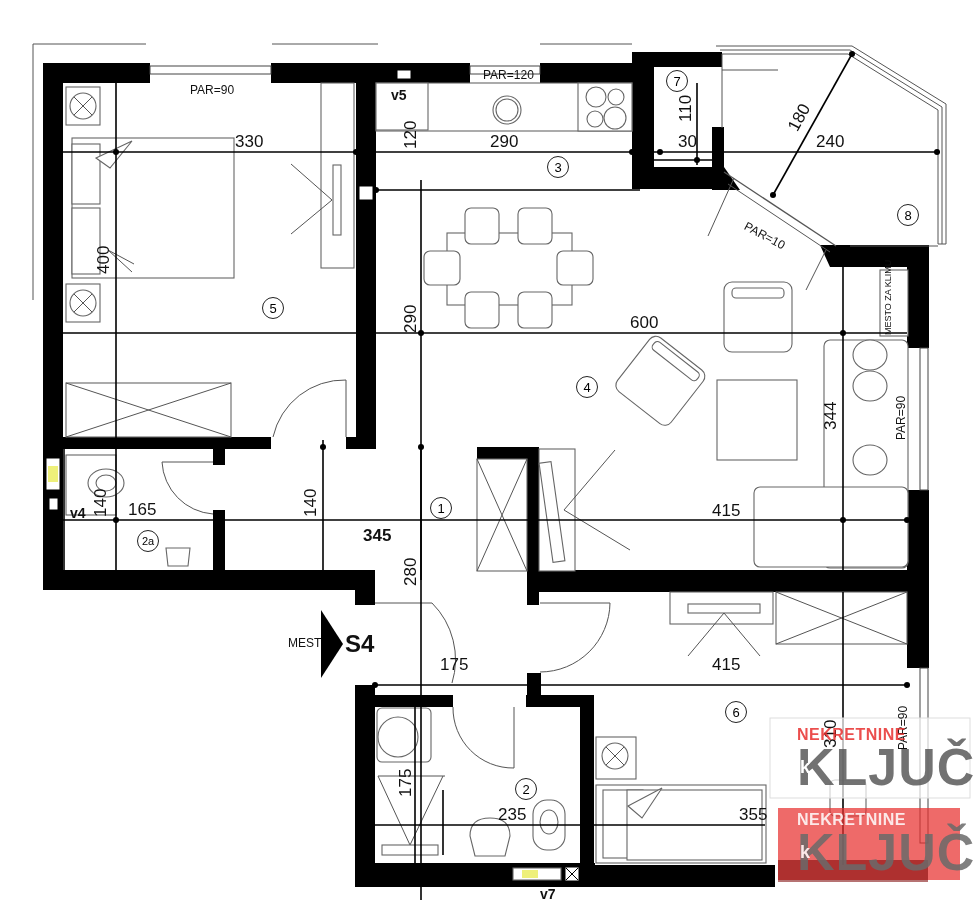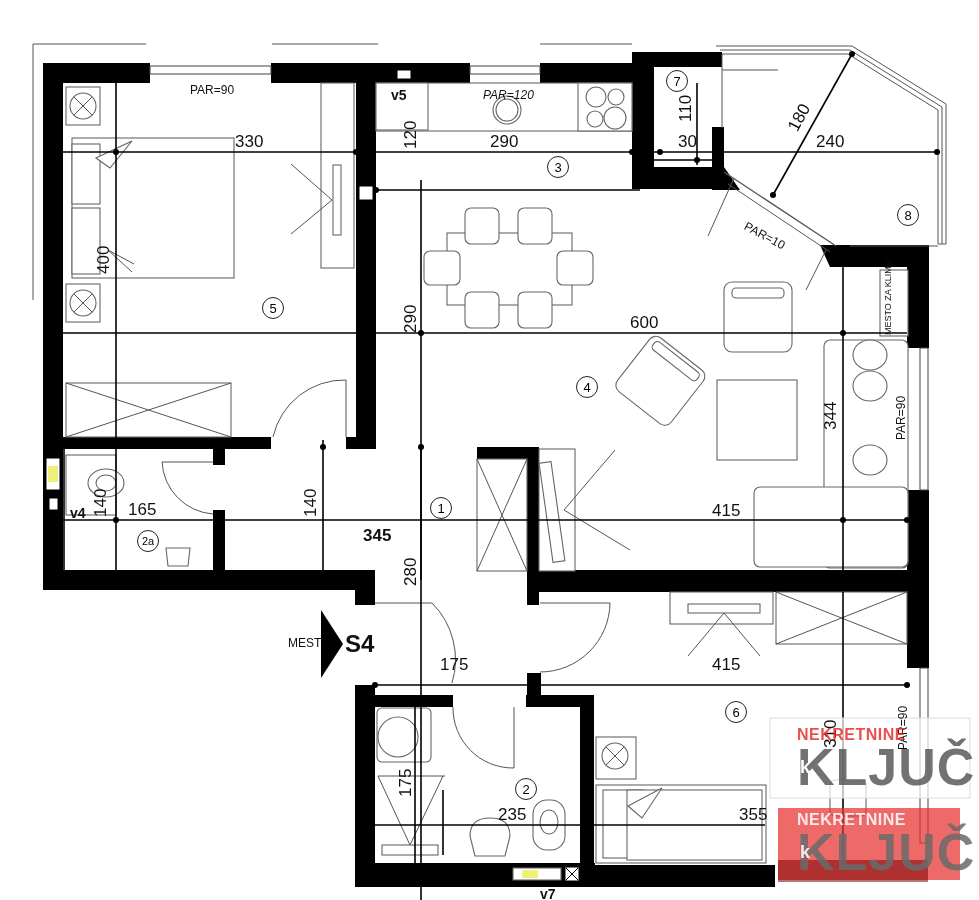--- a/index.html
+++ b/index.html
@@ -257,21 +257,21 @@
     <rect x="565" y="867" width="14" height="14" fill="#fff" stroke="#000"></rect>
     <path d="M566 868 L578 880 M578 868 L566 880" stroke="#000"></path>
   </g>
 
   <rect x="770" y="718" width="200" height="80" fill="#fff" fill-opacity="0.7" stroke="#ddd"></rect>
   <rect x="778" y="808" width="182" height="72" fill="#e8302f" fill-opacity="0.72"></rect>
   <rect x="778" y="860" width="150" height="22" fill="#7a0000" fill-opacity="0.55"></rect>
 </svg>
 
 <span class="lbl smalltxt" style="left:190px;top:84px;">PAR=90</span>
-<span class="lbl smalltxt" style="left:483px;top:89px;font-style:italic;">PAR=120</span>
+<span class="lbl smalltxt" style="left:483px;top:69px;">PAR=120</span>
 <span class="lbl smalltxt" style="left:748px;top:220px;transform:rotate(28deg);transform-origin:left top;">PAR=10</span>
 <span class="lbl smalltxt vert" style="left:895px;top:440px;">PAR=90</span>
 <span class="lbl smalltxt vert" style="left:897px;top:750px;">PAR=90</span>
 <span class="lbl vert" style="left:884px;top:335px;font-size:9px;">MESTO ZA KLIMU</span>
 
 <span class="lbl vlabel" style="left:391px;top:88px;">v5</span>
 <span class="lbl vlabel" style="left:70px;top:506px;text-align:center;">v4</span>
 <span class="lbl vlabel" style="left:540px;top:887px;">v7</span>
 
 <span class="lbl smalltxt" style="left:288px;top:637px;">MESTO</span>

